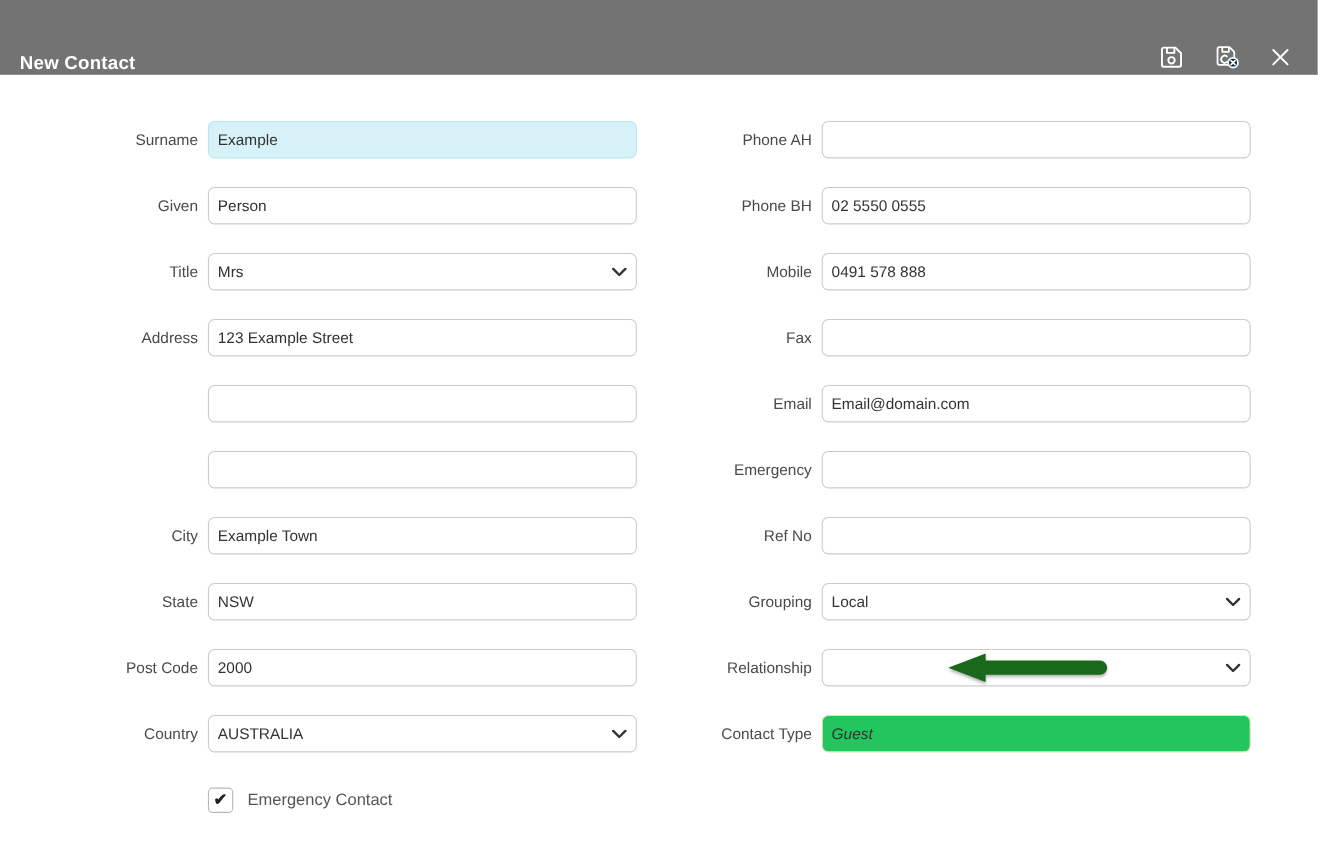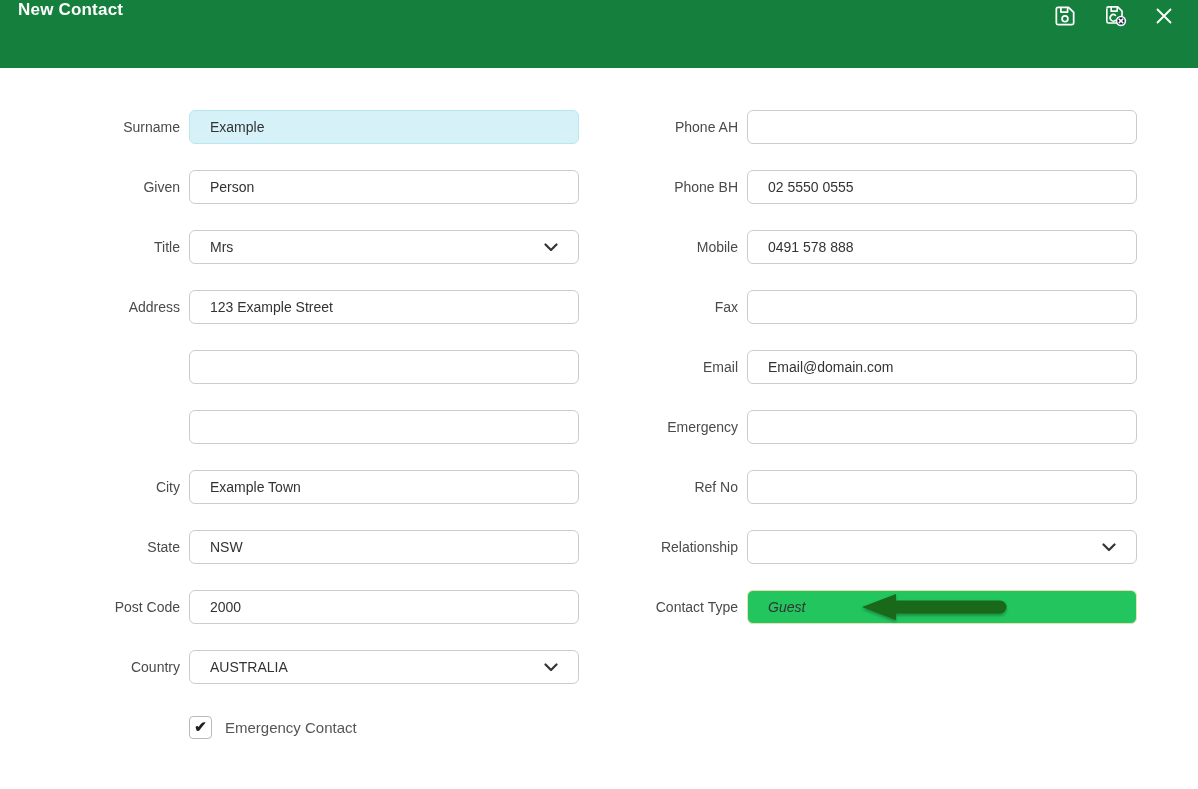--- a/index.html
+++ b/index.html
@@ -1,37 +1,37 @@
 <!DOCTYPE html>
 <html><head>
 <meta charset="utf-8">
 <style>
   * { margin:0; padding:0; box-sizing:border-box; }
   html,body { width:1198px; height:789px; background:#ffffff;
     font-family:"Liberation Sans", sans-serif; position:relative; overflow:hidden; }
 
   
-  .header { height:68px; background:#15803d; display:flex; align-items:flex-start;
+  .header { height:68px; background:#737373; display:flex; align-items:flex-end;
     padding:0 22px 0 18px;gap:36px; }
   .header-title { color:#ffffff; font-size:17px; font-weight:700; letter-spacing:.2px; }
   .header-actions { margin-left:auto; display:flex; align-items:center; gap:20px; }
   .icon-btn { background:none; border:none; cursor:pointer; padding:2px; display:flex;
     align-items:center; justify-content:center; }
   .icon-btn svg { display:block; }
 
   
   .form { padding-top:42px; display:grid; grid-template-columns:579px 540px;
     column-gap:19px; }
   .row { display:flex; align-items:center; height:34px; margin-bottom:26px; }
   .col-left .lbl  { width:180px; }
   .col-right .lbl { width:140px; }
   .lbl { text-align:right; font-size:14px; color:#4a4a4a; flex:none; }
   .field { margin-left:9px; width:390px; height:34px; border:1px solid #cccccc;
     border-radius:6px; background:#ffffff; font-family:"Liberation Sans",sans-serif;
-    font-size:14px; color:#333333; padding:0 20px; outline:none; flex:none; }
+    font-size:14px; color:#333333; padding:0 8px; outline:none; flex:none; }
   input.field::placeholder { color:#999999; }
   .field.hl-cyan   { background:#d6f2f8; border-color:#b9e7f0; }
   .field.hl-yellow { background:#22c55e; border-color:#eae0b4;font-style:italic; }
 
   .selectbox { display:flex; align-items:center; justify-content:space-between;
     cursor:pointer; }
   .selectbox .sel-val { overflow:hidden; white-space:nowrap; }
   .selectbox svg { flex:none; margin-top:-4px; }
 
   
@@ -190,20 +190,31 @@
     <div class="row">
       <span class="lbl">Emergency</span>
       <input class="field" value="" style="">
     </div>
 
     <div class="row">
       <span class="lbl">Ref No</span>
       <input class="field" value="" style="">
     </div>
 
+    <div class="row">
+      <span class="lbl">Grouping</span>
+      <div class="field selectbox">
+        <span class="sel-val">Local</span>
+        <span>
+          <svg width="14" height="9" viewBox="0 0 14 9" fill="none" stroke="#333333" stroke-width="2.2" stroke-linecap="round" stroke-linejoin="round">
+              <path d="M1.5 1.5L7 7l5.5-5.5"></path>
+            </svg>
+        </span>
+      </div>
+    </div>
 
     <div class="row">
       <span class="lbl">Relationship</span>
       <div class="field selectbox">
         <span class="sel-val"></span>
         <span>
           <svg width="14" height="9" viewBox="0 0 14 9" fill="none" stroke="#333333" stroke-width="2.2" stroke-linecap="round" stroke-linejoin="round">
               <path d="M1.5 1.5L7 7l5.5-5.5"></path>
             </svg>
         </span>

